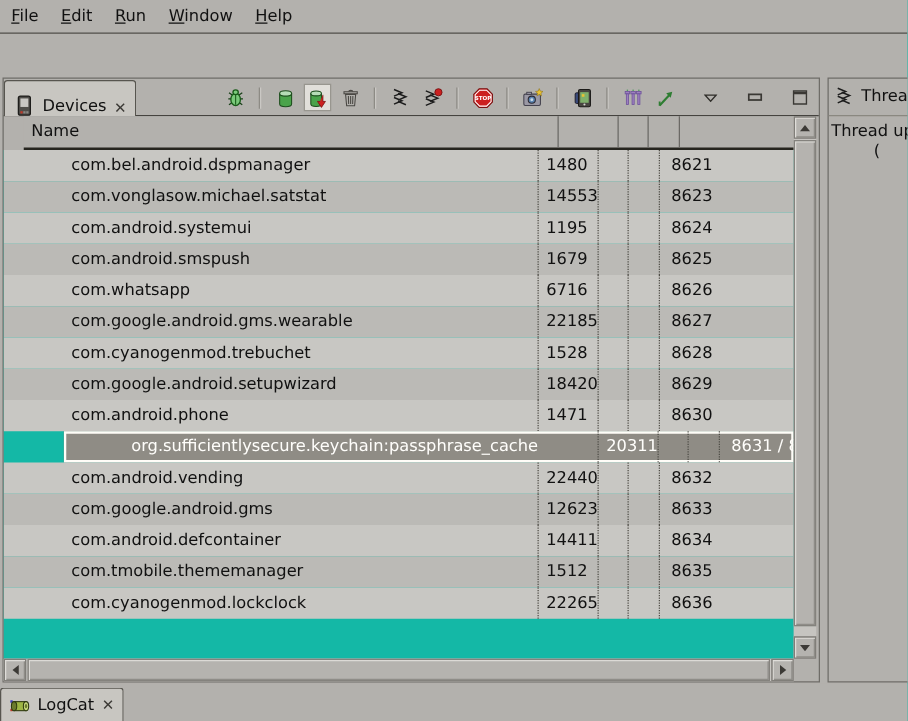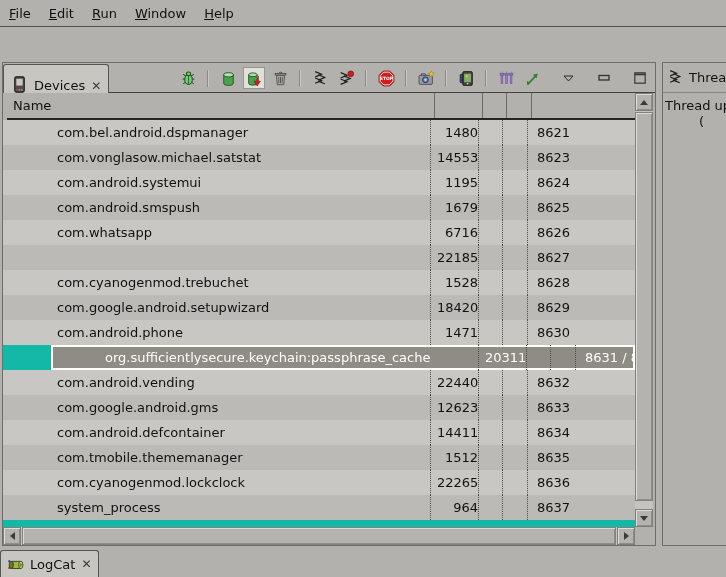--- a/index.html
+++ b/index.html
@@ -45,39 +45,39 @@
     display:flex; align-items:center;
   }
   .tool { width:20px; height:20px; margin:0 3px; display:flex; align-items:center; justify-content:center; }
   .tool.active { background:#e1dfda; outline:1px solid #98968f; }
   .tsep { width:2px; height:17px; margin:0 6px;
     border-left:1px solid #8d8b85; border-right:1px solid #cac8c4; }
   .tgap { width:10px; }
 
   
   .theader {
-    position:absolute; left:4px; top:30px; width:632px; height:27px;
+    position:absolute; left:16px; top:30px; width:632px; height:27px;
     background:#b3b1ad; border-bottom:2px solid #26251f;
     line-height:25px;
   }
   .theader .hname { position:absolute; left:6px; top:0; }
   .hsep { position:absolute; top:0; width:1px; height:25px; background:#6b6965; }
 
   
   .rowsbox {
     position:absolute; left:0; top:57px; width:632px; height:407px;
     background:#14b8a6; overflow:hidden;
   }
   .row { position:relative; height:25px; line-height:25px; white-space:nowrap; }
   .row.odd  { background:#c8c7c3; }
   .row.even { background:#bbbab6; }
   .row.selected { background:#8f8c85; color:#fffefb; box-shadow:inset 0 0 0 2px #fffdf8;margin-left:48px; }
   .cell { position:absolute; top:0; height:25px; overflow:hidden; }
   .cell.name { left:0;   width:427px; padding-left:54px; }
-  .cell.pid  { left:427px; width:48px;  padding-left:6px; border-left:1px dotted #4e4c46;text-align:right; }
+  .cell.pid  { left:427px; width:48px;  padding-left:6px; border-left:1px dotted #4e4c46; }
   .cell.c3   { left:475px; width:24px;  border-left:1px dotted #4e4c46; }
   .cell.c4   { left:499px; width:25px;  border-left:1px dotted #4e4c46; }
   .cell.port { left:524px; right:0;    padding-left:9px; border-left:1px dotted #4e4c46; }
 
   
   .vscroll {
     position:absolute; left:632px; top:30px; width:18px; height:434px;
     background:#c6c4c0;
   }
   .hscroll {
@@ -319,20 +319,21 @@
     <span class="cell port">8625</span>
   </div>
       <div class="row odd">
     <span class="cell name">com.whatsapp</span>
     <span class="cell pid">6716</span>
     <span class="cell c3"></span>
     <span class="cell c4"></span>
     <span class="cell port">8626</span>
   </div>
       <div class="row even">
+    <span class="cell name">com.google.android.gms.wearable</span>
     <span class="cell pid">22185</span>
     <span class="cell c3"></span>
     <span class="cell c4"></span>
     <span class="cell port">8627</span>
   </div>
       <div class="row odd">
     <span class="cell name">com.cyanogenmod.trebuchet</span>
     <span class="cell pid">1528</span>
     <span class="cell c3"></span>
     <span class="cell c4"></span>
@@ -386,27 +387,20 @@
     <span class="cell c3"></span>
     <span class="cell c4"></span>
     <span class="cell port">8635</span>
   </div>
       <div class="row odd">
     <span class="cell name">com.cyanogenmod.lockclock</span>
     <span class="cell pid">22265</span>
     <span class="cell c3"></span>
     <span class="cell c4"></span>
     <span class="cell port">8636</span>
-  </div>
-      <div class="row even">
-    <span class="cell name">system_process</span>
-    <span class="cell pid">964</span>
-    <span class="cell c3"></span>
-    <span class="cell c4"></span>
-    <span class="cell port">8637</span>
   </div>
     </div>
 
   <div class="vscroll">
     <div class="sbtn" style="left:0; top:0;">
         <span class="arr up"></span>
       </div>
     <div class="thumb" style="left:0; top:19px; width:18px; height:389px;"></div>
     <div class="sbtn" style="left:0; top:416px;">
         <span class="arr down"></span>

